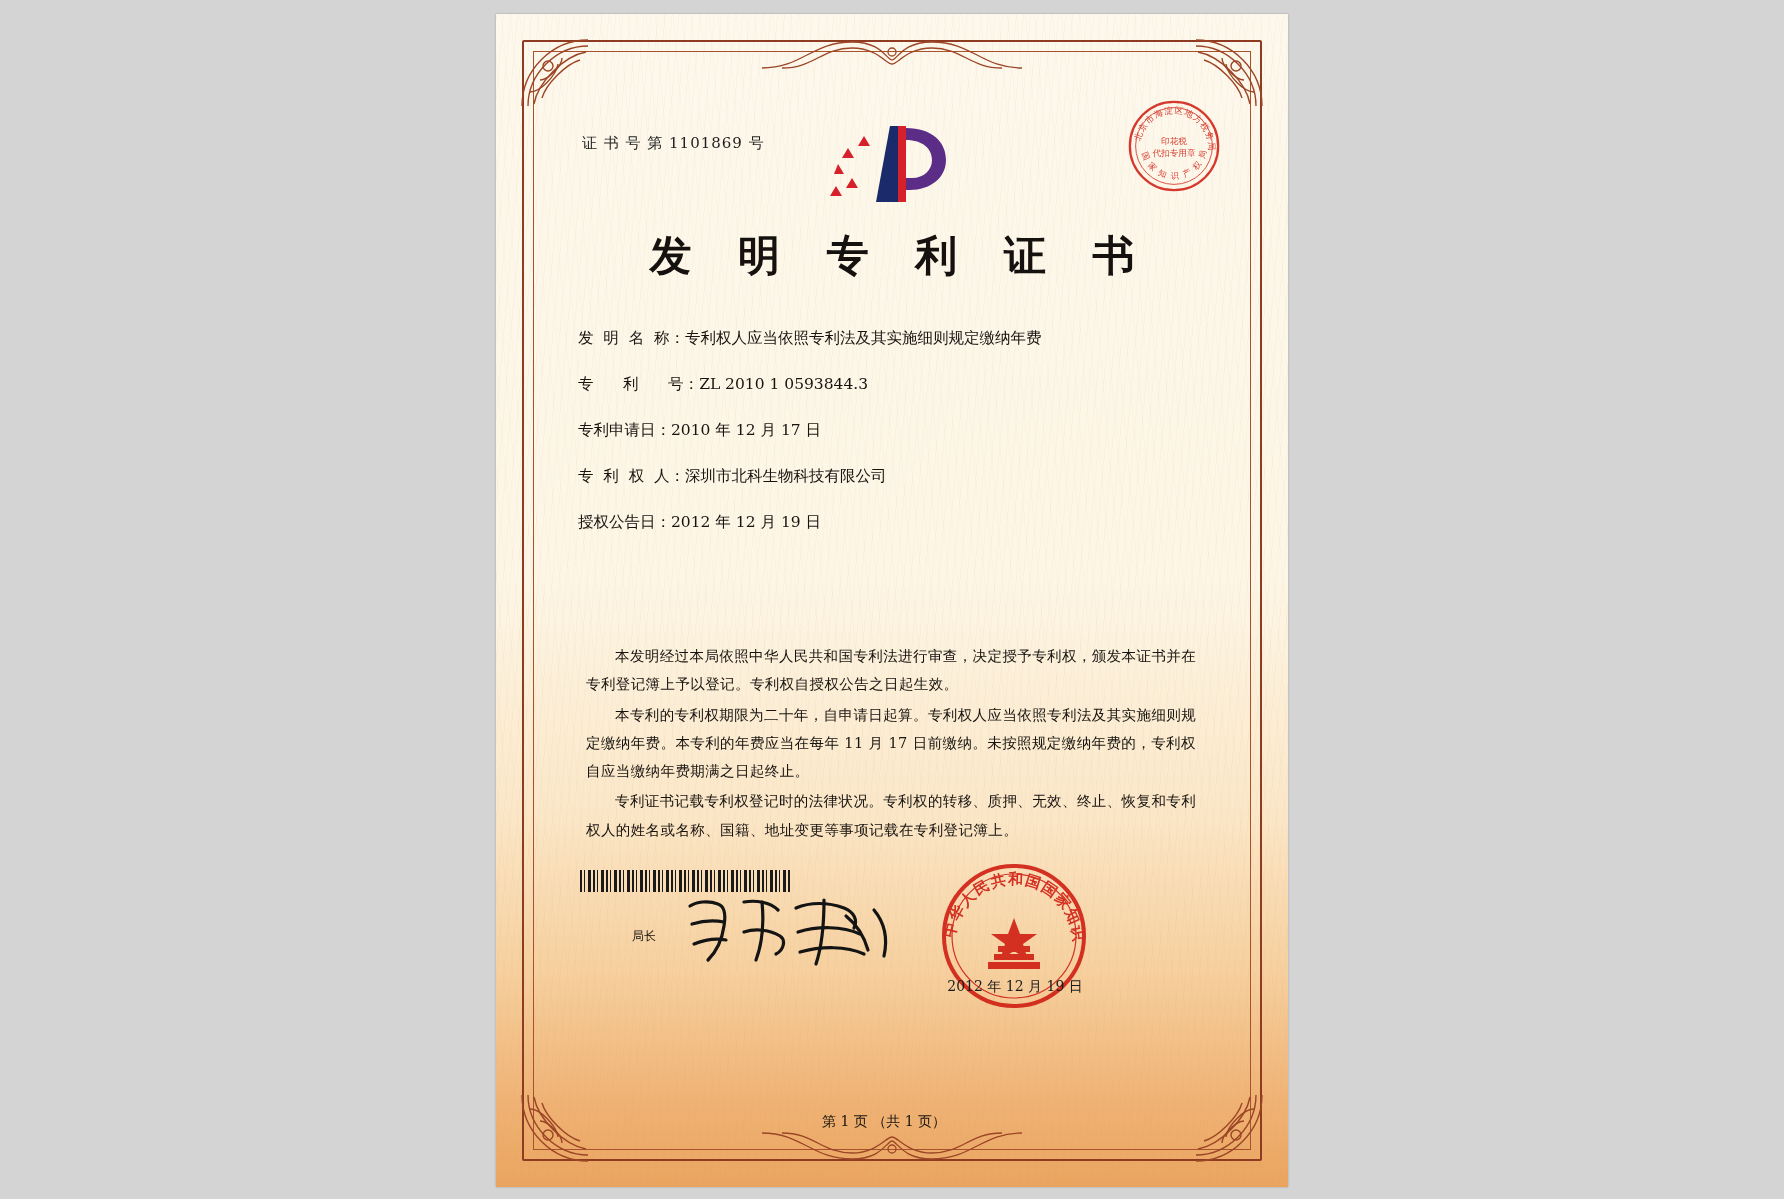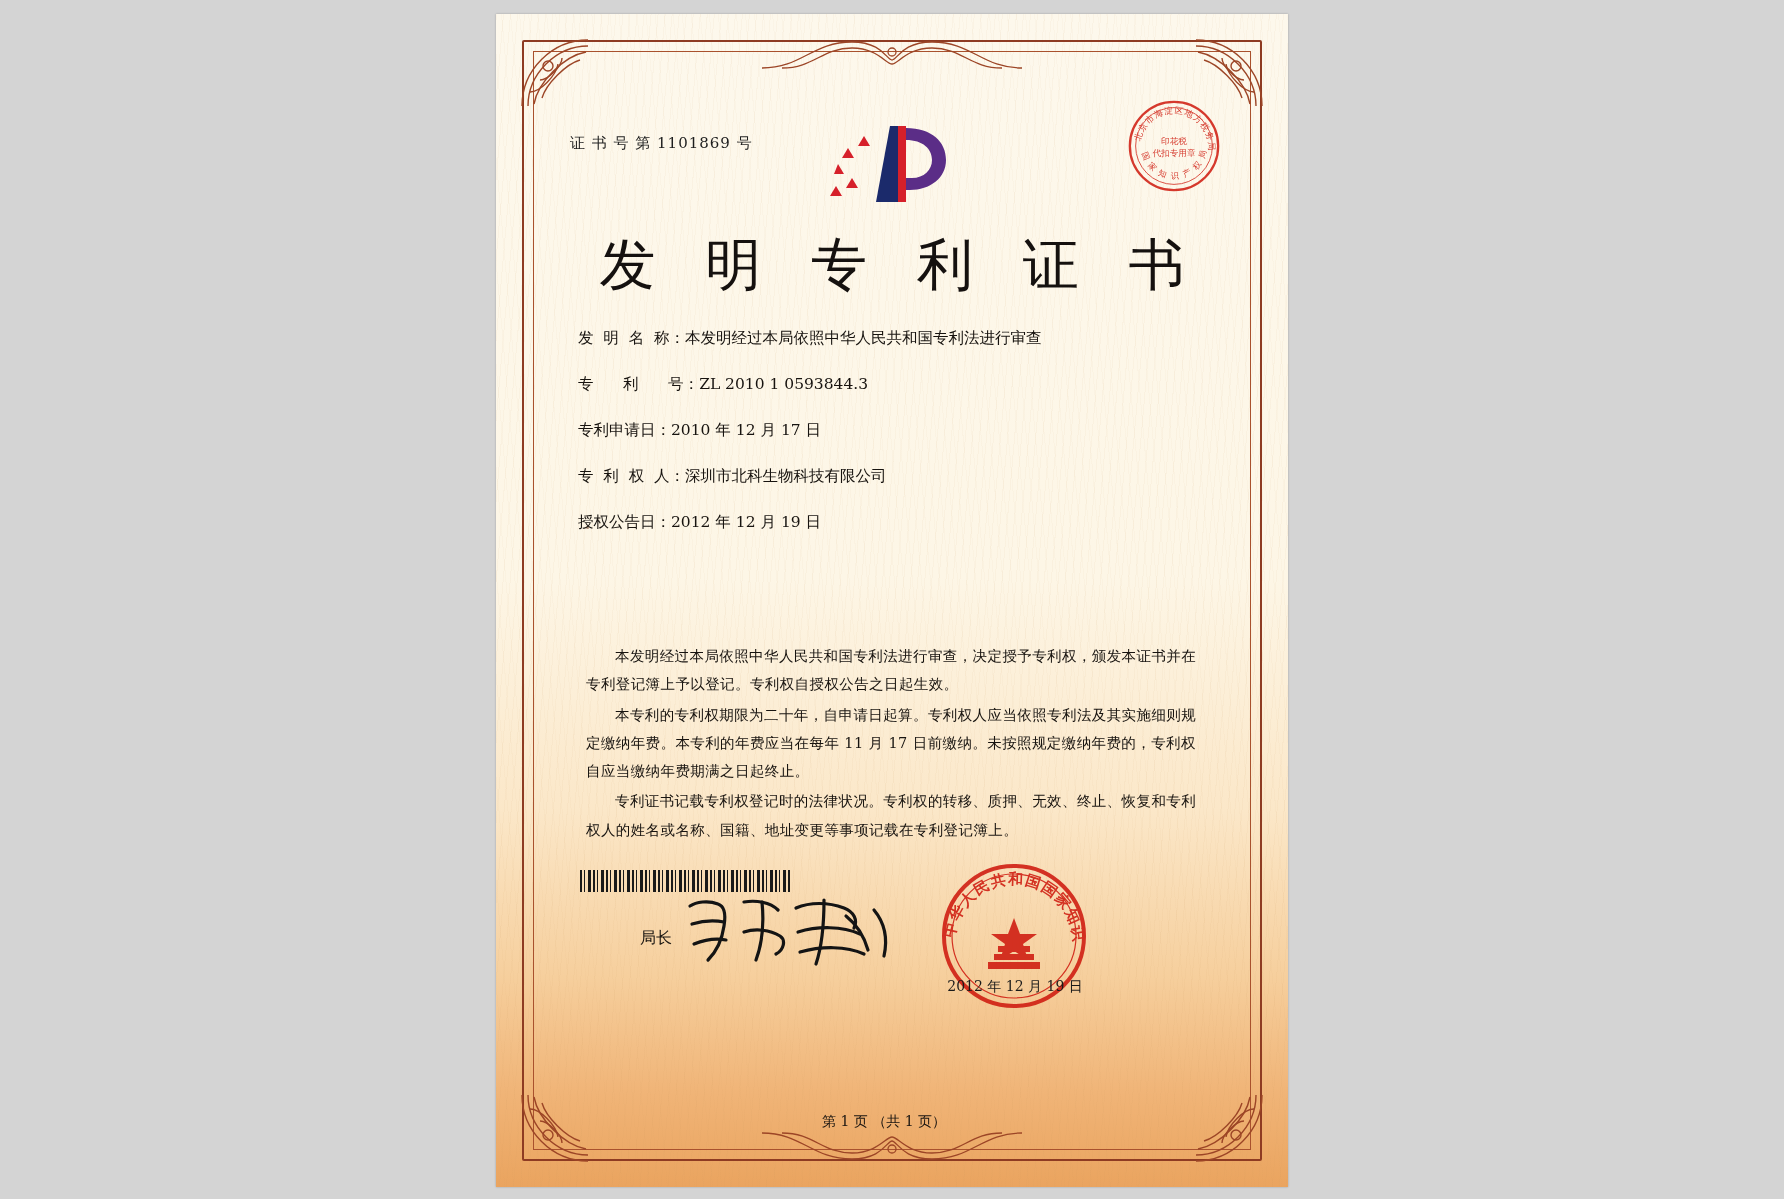--- a/index.html
+++ b/index.html
@@ -84,21 +84,21 @@
 
   
   .content {
     position: absolute;
     left: 60px; top: 56px;
     right: 60px; bottom: 50px;
   }
 
   .cert-no {
     position: absolute;
-    left: 14px;
+    left: 26px;
     top: 64px;
     font-size: 15px;
     color: #1d1d1d;
     letter-spacing: 1px;
     font-family: "DejaVu Serif", serif;
   }
 
   .logo {
     position: absolute;
     left: 50%;
@@ -114,25 +114,25 @@
     top: 28px;
     width: 96px;
     height: 96px;
   }
 
   .main-title {
     position: absolute;
     left: 0; right: 0;
     top: 158px;
     text-align: center;
-    font-size: 56px;
+    font-size: 42px;
     letter-spacing: 16px;
     text-indent: 16px;
     color: #15110f;
-    font-weight: normal;
+    font-weight: bold;
     font-family: "DejaVu Serif", serif;
   }
 
   .fields {
     position: absolute;
     left: 22px;
     right: 2px;
     top: 256px;
     font-size: 15.5px;
     color: #17130f;
@@ -182,23 +182,23 @@
       transparent 2px, transparent 4px,
       #1a1a1a 4px, #1a1a1a 5px,
       transparent 5px, transparent 8px,
       #1a1a1a 8px, #1a1a1a 11px,
       transparent 11px, transparent 13px
     );
   }
 
   .director {
     position: absolute;
-    left: 84px;
+    left: 76px;
     top: 858px;
-    font-size: 16px;
+    font-size: 12px;
     color: #17130f;
     font-family: Liberation Serif, serif;
   }
 
   .signature {
     position: absolute;
     left: 122px;
     top: 818px;
     width: 220px;
     height: 90px;
@@ -350,21 +350,21 @@
       </svg>
 
       <div class="main-title">发 明 专 利 证 书</div>
 
       <div class="dot-mark"></div>
 
       <div class="fields">
 
         <div class="field-row">
           <span class="field-label">发  明  名  称：</span>
-          <span class="field-value">本发明经过本局依照中华人民共和国专利法进行审查</span>
+          <span class="field-value">专利权人应当依照专利法及其实施细则规定缴纳年费</span>
         </div>
 
 
         <div class="field-row">
           <span class="field-label">专      利      号：</span>
           <span class="field-value">ZL 2010 1 0593844.3</span>
         </div>
 
         <div class="field-row">
           <span class="field-label">专利申请日：</span>

